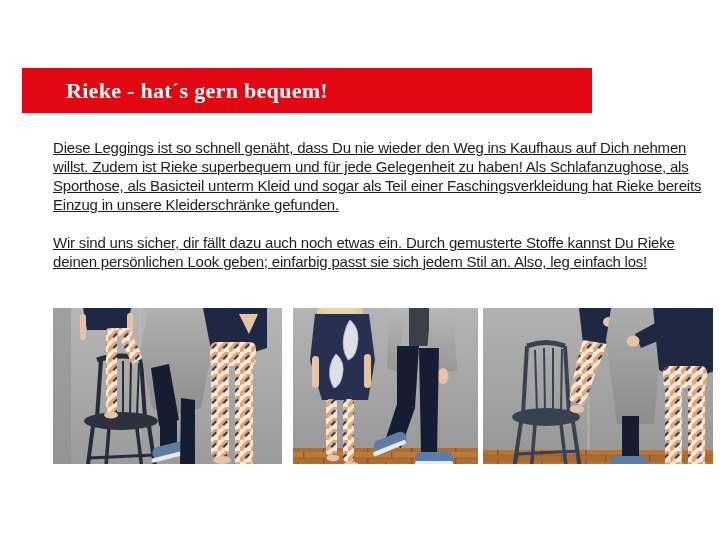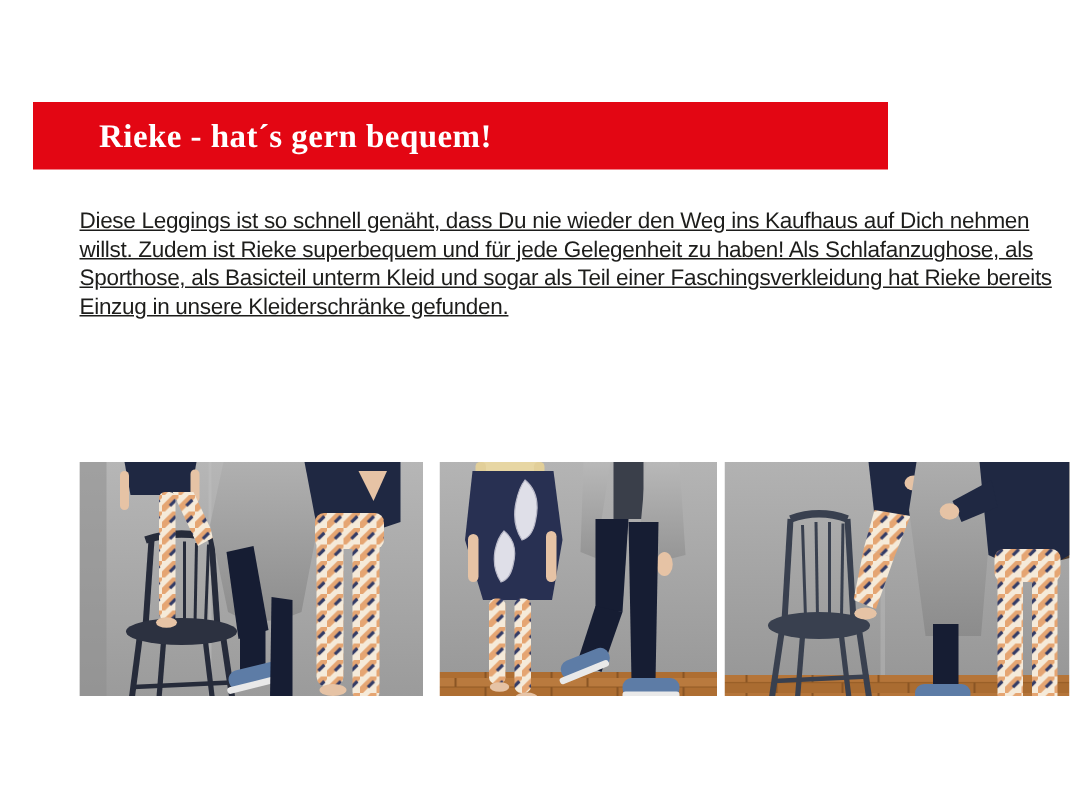--- a/index.html
+++ b/index.html
@@ -48,20 +48,21 @@
 <body>
 
 <div class="page">
 
   <div class="banner">
     <span class="banner-title">Rieke - hat´s gern bequem!</span>
   </div>
 
   <div class="bodytext">
     <p>Diese Leggings ist so schnell genäht, dass Du nie wieder den Weg ins Kaufhaus auf Dich nehmen willst. Zudem ist Rieke superbequem und für jede Gelegenheit zu haben! Als Schlafanzughose, als Sporthose, als Basicteil unterm Kleid und sogar als Teil einer Faschingsverkleidung hat Rieke bereits Einzug in unsere Kleiderschränke gefunden.</p>
+    <p>Wir sind uns sicher, dir fällt dazu auch noch etwas ein. Durch gemusterte Stoffe kannst Du Rieke deinen persönlichen Look geben; einfarbig passt sie sich jedem Stil an. Also, leg einfach los!</p>
   </div>
 
   <div class="gallery">
 
     <div class="photo photo-1">
       <svg viewBox="0 0 229 175" preserveAspectRatio="none">
         <defs>
           <linearGradient id="w1" x1="0" y1="0" x2="0" y2="1">
             <stop offset="0" stop-color="#b6b6b6"></stop>
               <stop offset="1" stop-color="#9b9b9b"></stop>

